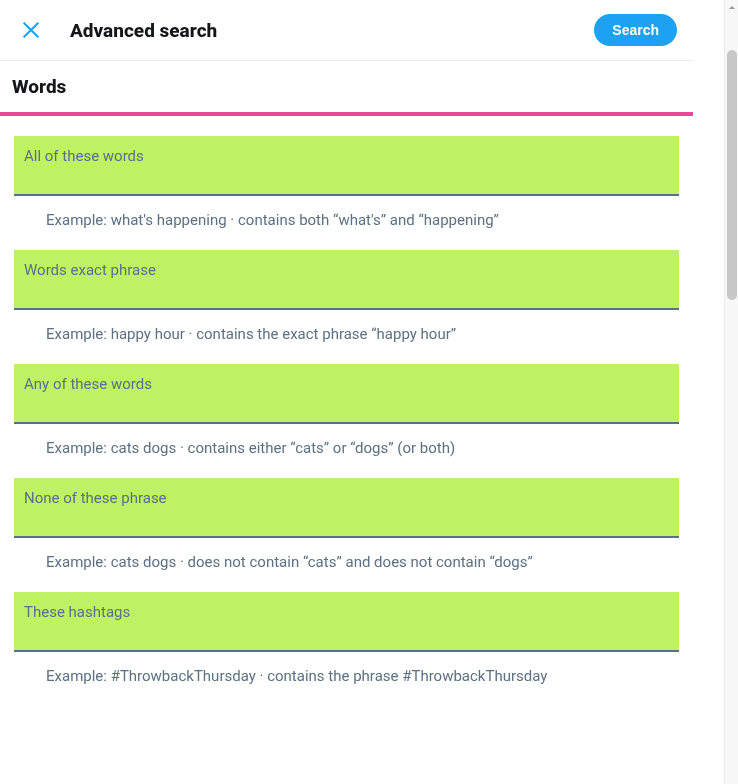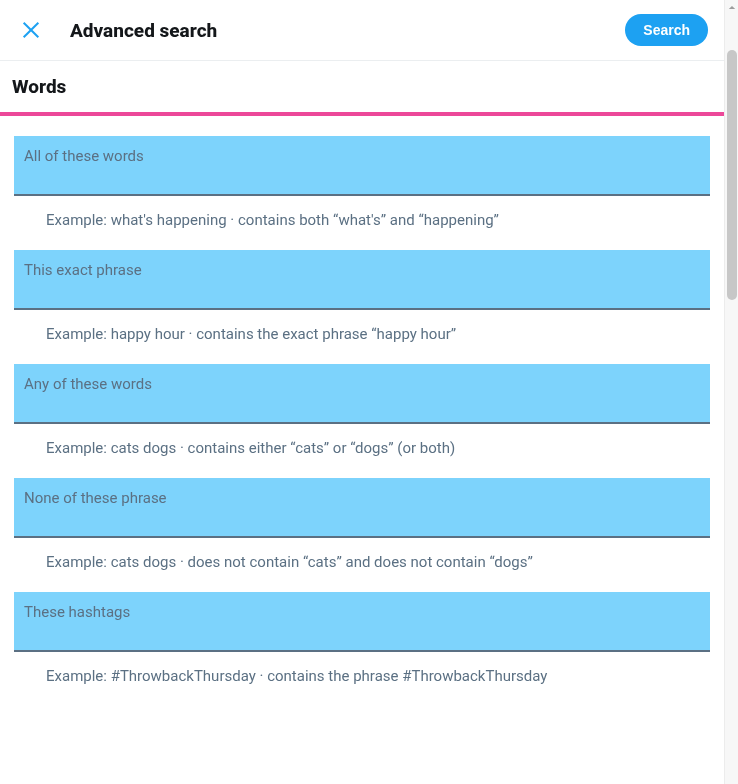--- a/index.html
+++ b/index.html
@@ -12,20 +12,21 @@
       background: #ffffff;
       width: 738px;
       height: 784px;
       overflow: hidden;
       position: relative;
     }
     .container {
       display: flex;
       width: 100%;
       height: 100%;
+      gap: 31px;
     }
     .main {
       flex: 1;
       overflow-y: hidden;
     }
     .scrollbar-track {
       width: 14px;
       height: 100%;
       background: #f7f7f7;
       border-left: 1px solid #ececec;
@@ -102,21 +103,21 @@
       padding: 14px 12px;
       border-bottom: 4px solid #ec4899;
     }
     .fields {
       padding: 0 14px 18px 14px;
     }
     .field-block {
       margin-top: 20px;
     }
     .input-wrap {
-      background: #7dd3fc;
+      background: #bef264;
       border: none;
       border-bottom: 2px solid #5b7083;
       padding: 10px 10px 28px 10px;
     }
     .input-label {
       font-size: 15px;
       color: #5b7083;
       line-height: 20px;
     }
     .example-text {
@@ -151,21 +152,21 @@
 
       <div class="field-block">
         <div class="input-wrap">
           <div class="input-label">All of these words</div>
         </div>
         <div class="example-text">Example: what's happening · contains both “what's” and “happening”</div>
       </div>
 
       <div class="field-block">
         <div class="input-wrap">
-          <div class="input-label">This exact phrase</div>
+          <div class="input-label">Words exact phrase</div>
         </div>
         <div class="example-text">Example: happy hour · contains the exact phrase “happy hour”</div>
       </div>
 
       <div class="field-block">
         <div class="input-wrap">
           <div class="input-label">Any of these words</div>
         </div>
         <div class="example-text">Example: cats dogs · contains either “cats” or “dogs” (or both)</div>
       </div>

